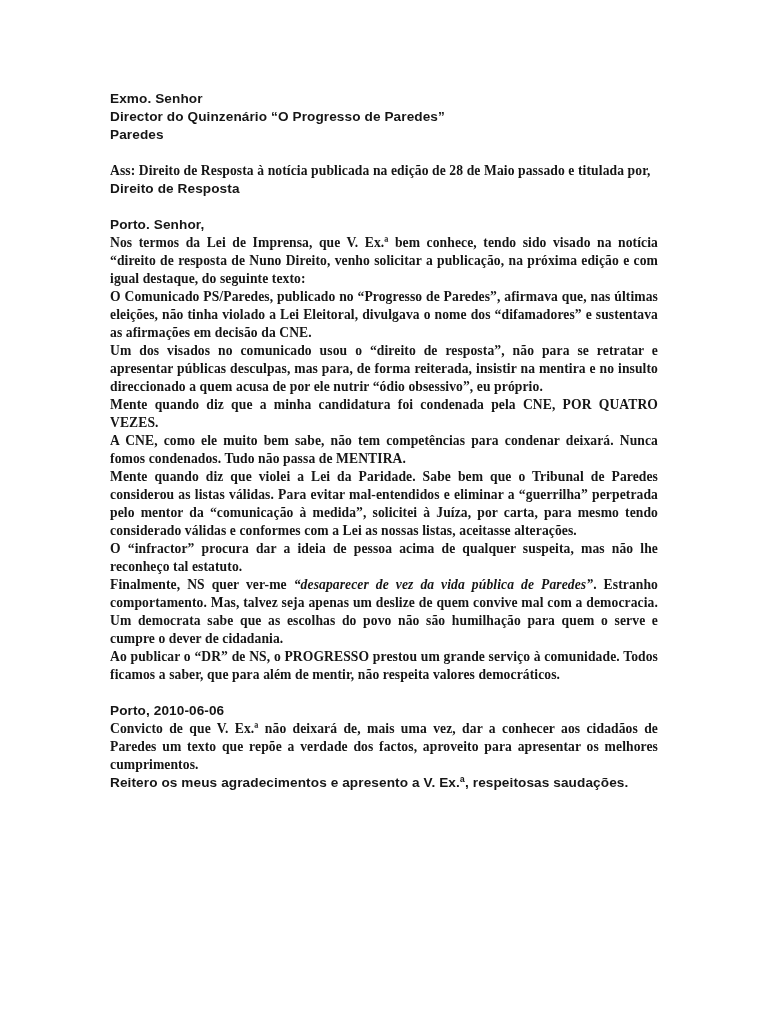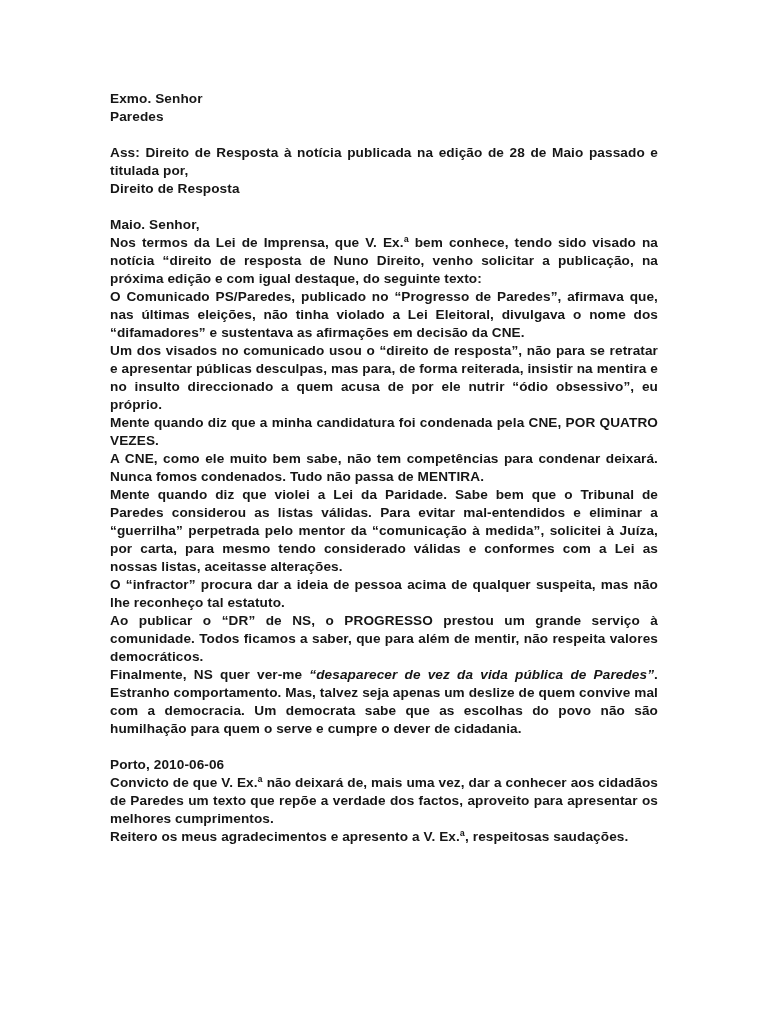--- a/index.html
+++ b/index.html
@@ -20,52 +20,53 @@
   }
   .doc {
     font-size: 13.6px;
     font-weight: 700;
     line-height: 18px;
     color: #161616;
     letter-spacing: 0.1px;
   }
   .block { margin-bottom: 18px; }
   .doc p { margin: 0; }
-  .justify { text-align: justify; }
+  .justify { text-align: justify; font-family: Liberation Serif, serif; }
   .italic { font-style: italic; }
 </style>
 </head>
 <body>
 
 <div class="page">
   <div class="doc">
 
     <div class="block">
       <p>Exmo. Senhor</p>
+      <p>Director do Quinzenário “O Progresso de Paredes”</p>
       <p>Paredes</p>
     </div>
 
     <div class="block">
       <p class="justify">Ass: Direito de Resposta à notícia publicada na edição de 28 de Maio passado e titulada por,</p>
       <p>Direito de Resposta</p>
     </div>
 
-    <p class="block">Maio. Senhor,</p>
+    <p class="block">Porto. Senhor,</p>
 
     <p class="block justify">Nos termos da Lei de Imprensa, que V. Ex.ª bem conhece, tendo sido visado na notícia “direito de resposta de Nuno Direito, venho solicitar a publicação, na próxima edição e com igual destaque, do seguinte texto:</p>
 
     <div class="block">
       <p class="justify">O Comunicado PS/Paredes, publicado no “Progresso de Paredes”, afirmava que, nas últimas eleições, não tinha violado a Lei Eleitoral, divulgava o nome dos “difamadores” e sustentava as afirmações em decisão da CNE.</p>
       <p class="justify">Um dos visados no comunicado usou o “direito de resposta”, não para se retratar e apresentar públicas desculpas, mas para, de forma reiterada, insistir na mentira e no insulto direccionado a quem acusa de por ele nutrir “ódio obsessivo”, eu próprio.</p>
       <p class="justify">Mente quando diz que a minha candidatura foi condenada pela CNE, POR QUATRO VEZES.</p>
       <p class="justify">A CNE, como ele muito bem sabe, não tem competências para condenar deixará. Nunca fomos condenados. Tudo não passa de MENTIRA.</p>
       <p class="justify">Mente quando diz que violei a Lei da Paridade. Sabe bem que o Tribunal de Paredes considerou as listas válidas. Para evitar mal-entendidos e eliminar a “guerrilha” perpetrada pelo mentor da “comunicação à medida”, solicitei à Juíza, por carta, para mesmo tendo considerado válidas e conformes com a Lei as nossas listas, aceitasse alterações.</p>
       <p class="justify">O “infractor” procura dar a ideia de pessoa acima de qualquer suspeita, mas não lhe reconheço tal estatuto.</p>
+      <p class="justify"><span>Finalmente, NS quer ver-me </span><span class="italic">“desaparecer de vez da vida pública de Paredes”</span><span>. Estranho comportamento. Mas, talvez seja apenas um deslize de quem convive mal com a democracia. Um democrata sabe que as escolhas do povo não são humilhação para quem o serve e cumpre o dever de cidadania.</span></p>
       <p class="justify">Ao publicar o “DR” de NS, o PROGRESSO prestou um grande serviço à comunidade. Todos ficamos a saber, que para além de mentir, não respeita valores democráticos.</p>
-      <p class="justify"><span>Finalmente, NS quer ver-me </span><span class="italic">“desaparecer de vez da vida pública de Paredes”</span><span>. Estranho comportamento. Mas, talvez seja apenas um deslize de quem convive mal com a democracia. Um democrata sabe que as escolhas do povo não são humilhação para quem o serve e cumpre o dever de cidadania.</span></p>
     </div>
 
     <p class="block">Porto, 2010-06-06</p>
 
     <p class="block justify">Convicto de que V. Ex.ª não deixará de, mais uma vez, dar a conhecer aos cidadãos de Paredes um texto que repõe a verdade dos factos, aproveito para apresentar os melhores cumprimentos.</p>
 
     <p class="block">Reitero os meus agradecimentos e apresento a V. Ex.ª, respeitosas saudações.</p>
 
 
   </div>

